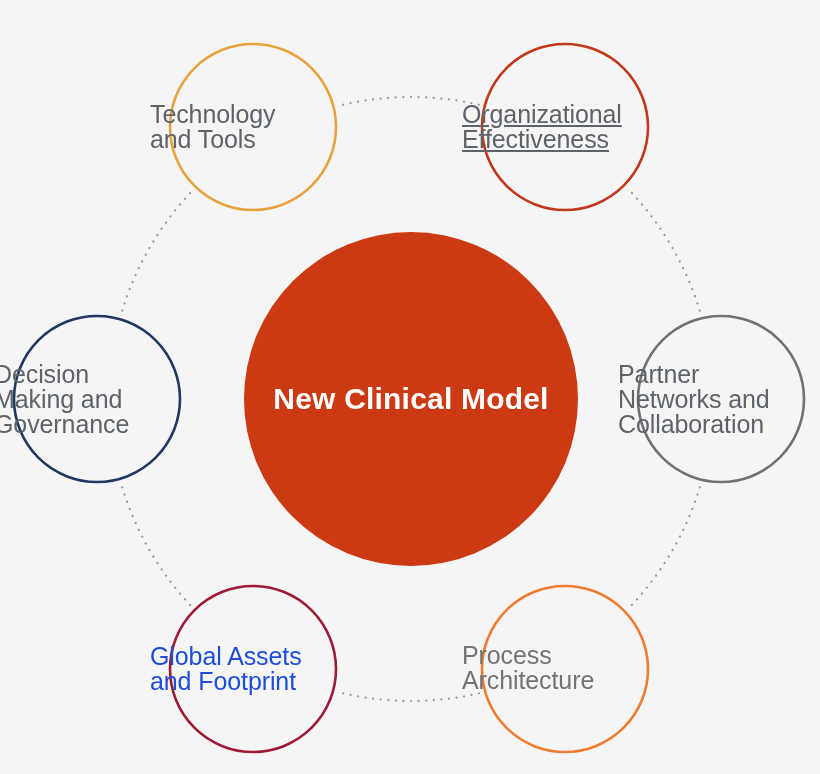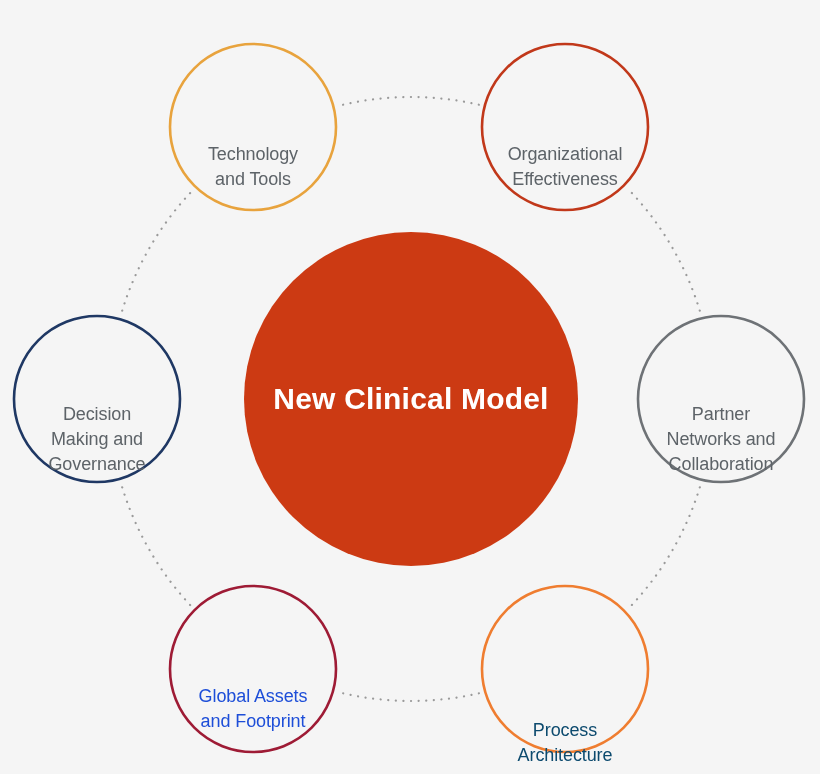--- a/index.html
+++ b/index.html
@@ -42,31 +42,29 @@
   .label-layer {
     position: absolute;
     top: 0;
     left: 0;
     width: 820px;
     height: 774px;
     pointer-events: none;
   }
   .node-label {
     position: absolute;
-    text-align: center;
     color: #5d6368;
     font-family: "Liberation Sans", sans-serif;
-    font-size: 18px;
+    font-size: 25px;
     font-weight: 400;
     line-height: 25px;
     letter-spacing: -0.1px;
     transform: translate(-50%, -50%);
     white-space: pre-line;
     pointer-events: auto;
-    margin-top: 40px;
   }
   .hub-label {
     position: absolute;
     text-align: right;
     color: #ffffff;
     font-family: "Liberation Sans", sans-serif;
     font-size: 30px;
     font-weight: bold;
     line-height: 36px;
     letter-spacing: 0.2px;
@@ -98,26 +96,26 @@
         <circle cx="253" cy="669" r="83" class="node-ring" fill="#f5f5f5" stroke="#9e1b35" stroke-width="2.6"></circle>
         <circle cx="97" cy="399" r="83" class="node-ring" fill="#f5f5f5" stroke="#1f3864" stroke-width="2.6"></circle>
       </g>
   </svg>
 
   <div class="label-layer">
     <div id="hub-label" class="hub-label" style="left: 411px; top: 399px; color: rgb(255, 255, 255);">New Clinical Model</div>
     <div id="node-label-group">
         <div class="node-label" style="left: 253px; top: 127px; color: rgb(93, 99, 104); width: 206px;">Technology
 and Tools</div>
-        <div class="node-label" style="left: 565px; top: 127px; color: rgb(93, 99, 104); width: 206px;">Organizational
+        <div class="node-label" style="left: 565px; top: 127px; color: rgb(93, 99, 104); width: 206px; text-decoration: underline;">Organizational
 Effectiveness</div>
         <div class="node-label" style="left: 721px; top: 399px; color: rgb(93, 99, 104); width: 206px;">Partner
 Networks and
 Collaboration</div>
-        <div class="node-label" style="left: 565px; top: 703px; color: #0c4a6e; width: 206px;">Process
+        <div class="node-label" style="left: 565px; top: 668px; color: #737373; width: 206px;">Process
 Architecture</div>
         <div class="node-label" style="left: 253px; top: 669px; color: #1d4ed8; width: 206px;">Global Assets
 and Footprint</div>
         <div class="node-label" style="left: 97px; top: 399px; color: rgb(93, 99, 104); width: 206px;">Decision
 Making and
 Governance</div>
       </div>
   </div>
 
 </div>

